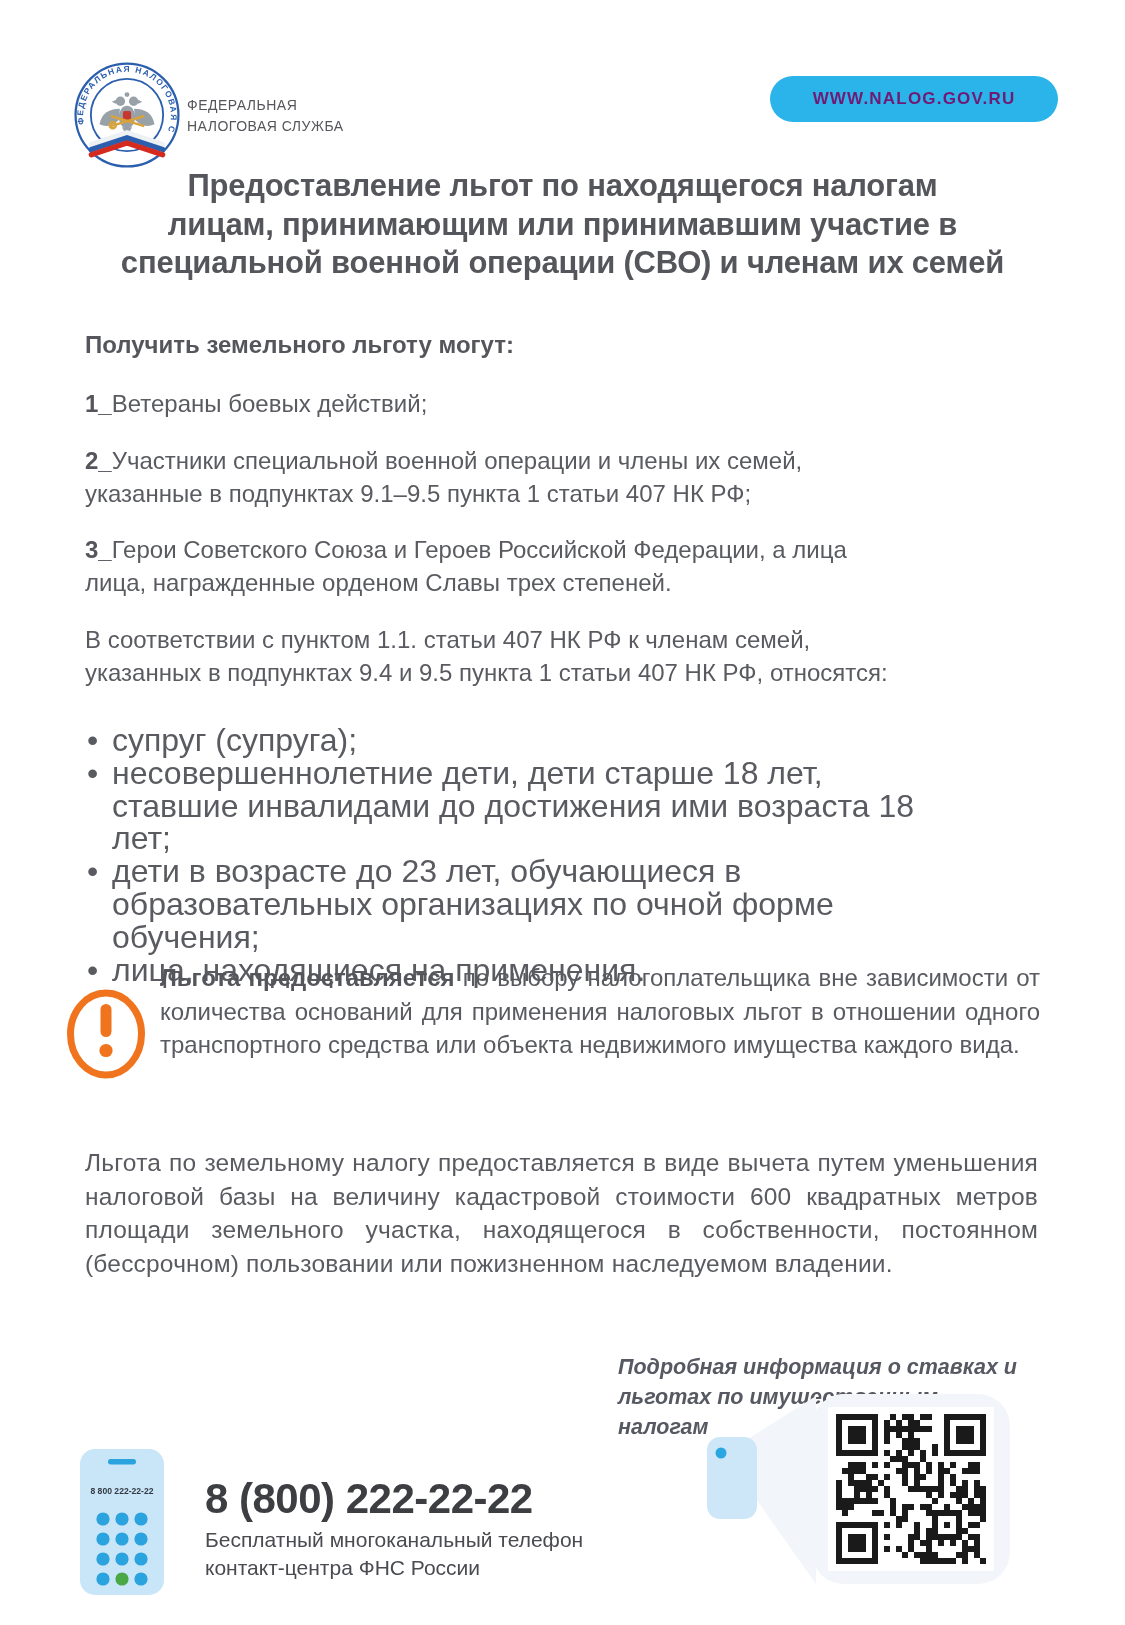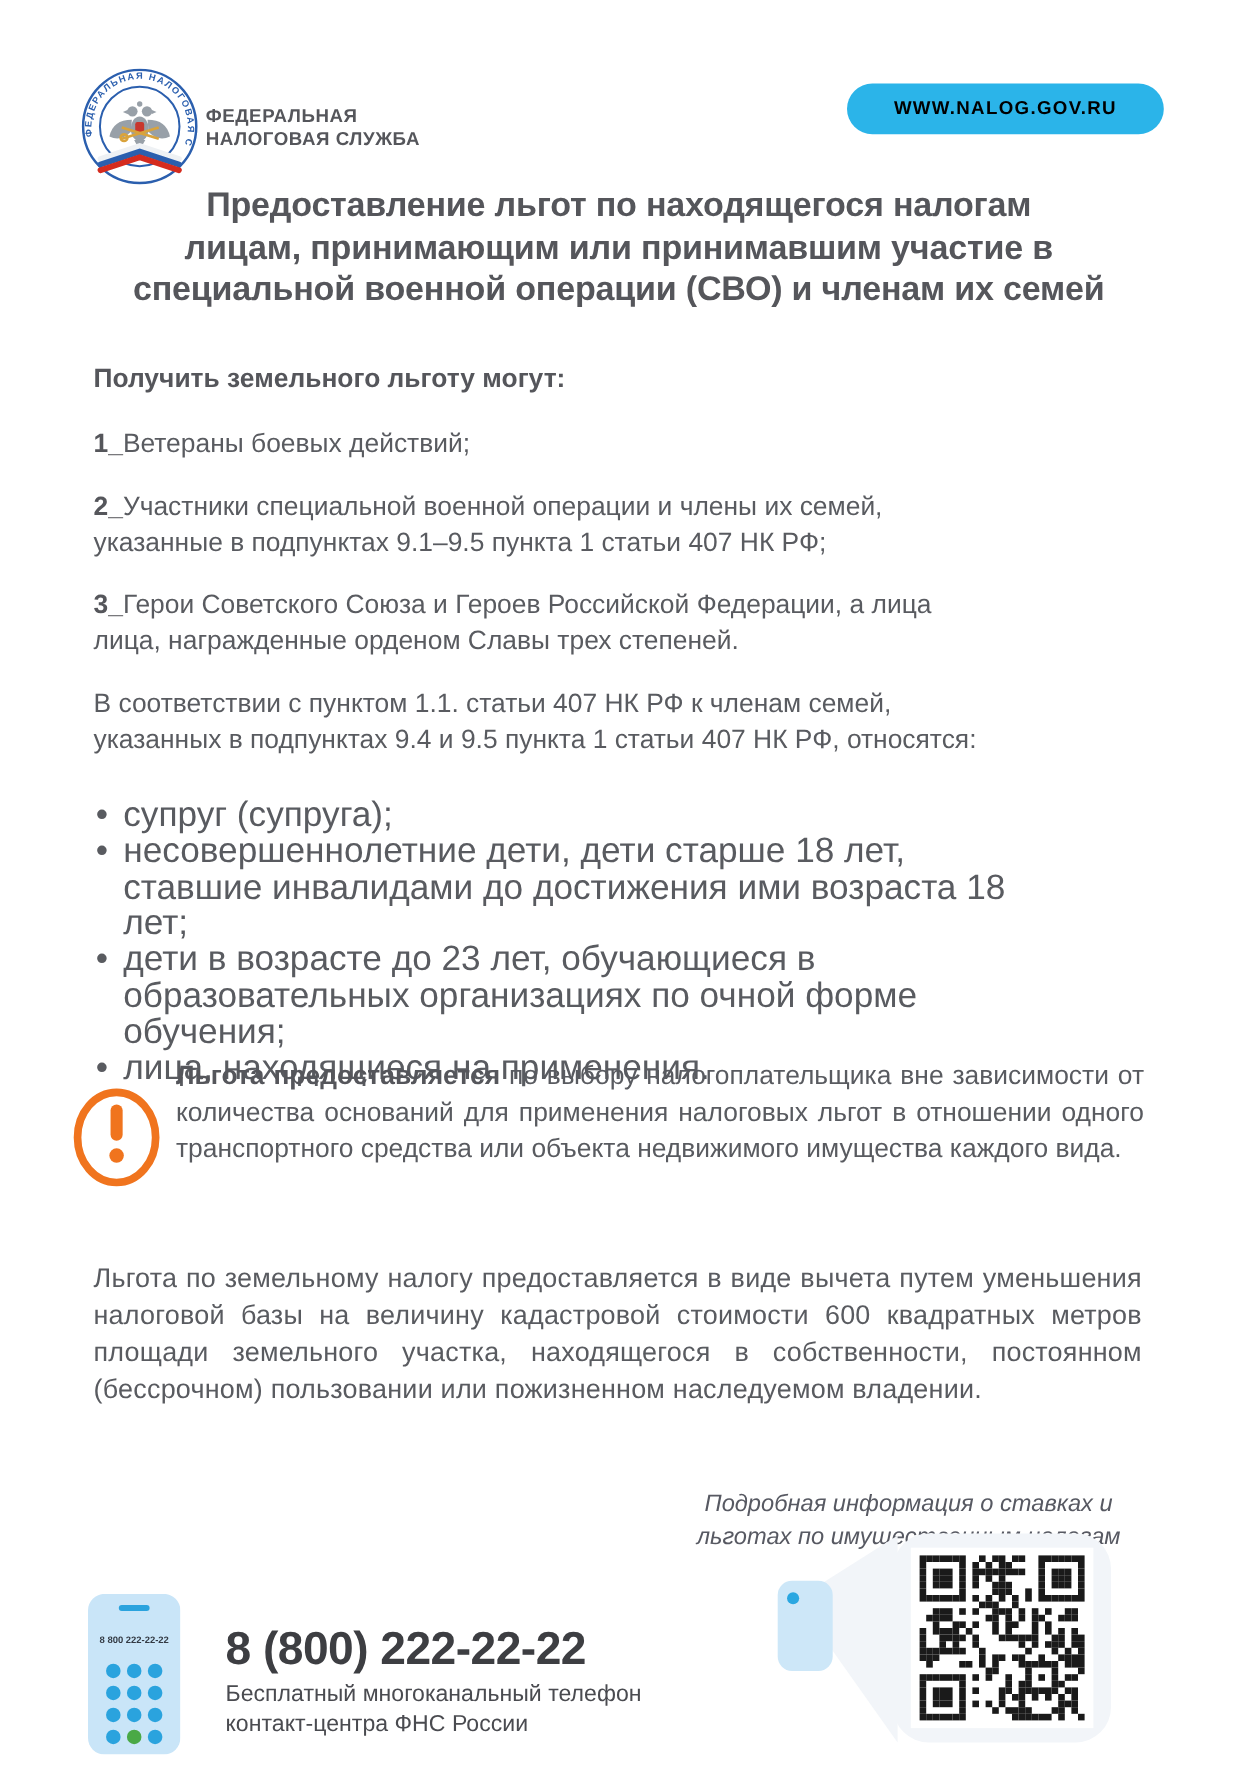--- a/index.html
+++ b/index.html
@@ -10,28 +10,28 @@
   *{margin:0;padding:0;box-sizing:border-box;}
   html,body{background:#fff;}
   .page{
     position:relative; width:1125px; height:1625px; background:#fff; overflow:hidden;
     font-family:"Liberation Sans", sans-serif; color:var(--text);
   }
   
   .logo{position:absolute; left:72px; top:62px; width:110px; height:110px;}
   .org-name{
     position:absolute; left:187px; top:95px;
-    font-size:17px; font-weight:bold; letter-spacing:.5px; line-height:21px;
+    font-size:14px; font-weight:normal; letter-spacing:.5px; line-height:21px;
     color:var(--title); text-transform:uppercase;
   }
   .badge{
     position:absolute; left:770px; top:76px; width:288px; height:46px;
     background:var(--accent); border-radius:23px;
     display:flex; align-items:center; justify-content:center;
-    color:#000000; font-size:17px; font-weight:bold; letter-spacing:1.2px;
+    color:#701a75; font-size:17px; font-weight:bold; letter-spacing:1.2px;
   }
   
   .title{
     position:absolute; left:55px; top:167px; width:1015px;
     text-align:center; font-size:31px; font-weight:bold; line-height:38.5px;
     color:var(--title); letter-spacing:-.2px;
   }
   
   .heading{position:absolute; left:85px; top:331px; font-size:24px; font-weight:bold; color:var(--title);}
   .item{position:absolute; left:85px; width:810px; font-size:24px; line-height:33px; color:var(--text);}
@@ -48,21 +48,21 @@
     font-size:24px; line-height:33.6px; text-align:justify;
   }
   .alert-text .lead{font-weight:bold; color:var(--title);}
   .land{
     position:absolute; left:85px; top:1146px; width:953px;
     font-size:24.5px; line-height:33.6px; text-align:justify; letter-spacing:.2px;
   }
   
   .qr-note{
     position:absolute; left:618px; top:1352px; width:416px;
-    font-size:21.5px; line-height:30px; font-style:italic; color:#575962; text-align:center;
+    font-size:21.5px; line-height:30px; font-style:italic; color:#575962; font-weight:bold;
   }
   .phone-icon{position:absolute; left:80px; top:1433px; width:84px; height:146px;margin-top:16px;}
   .phone-number{
     position:absolute; left:205px; top:1475px;
     font-size:42px; font-weight:bold; color:var(--dark); letter-spacing:-.5px;
   }
   .phone-caption{
     position:absolute; left:205px; top:1526px; width:400px;
     font-size:21px; line-height:28px; color:#4a4b50;
   }

